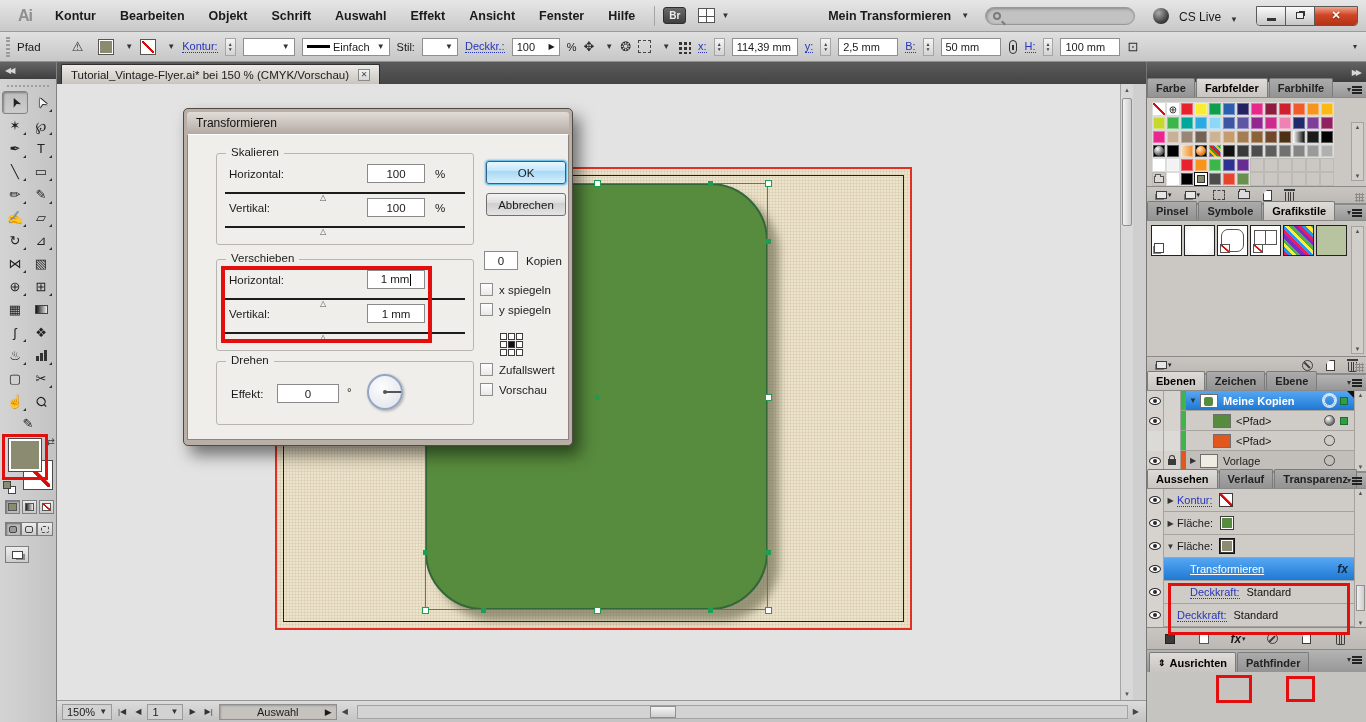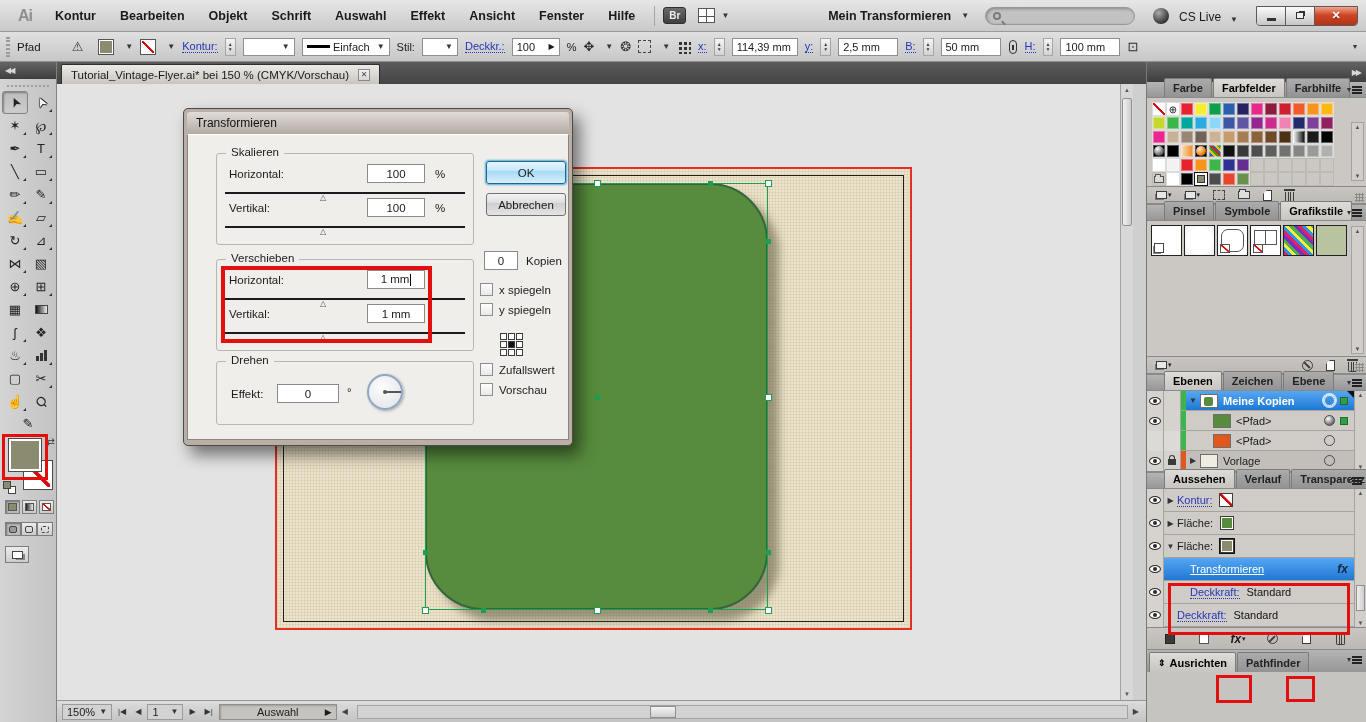--- a/index.html
+++ b/index.html
@@ -110,21 +110,21 @@
 .toolfield{width:118px;height:16px;background:#c6c3bf;border:1px solid #8f8f8f;box-shadow:inset 1px 1px 2px rgba(0,0,0,.2);display:flex;align-items:center;justify-content:center;gap:8px;position:relative}
 .toolfield .arr{position:absolute;right:4px;font-size:9px}
 .hscroll{flex:1;height:14px;background:#d3d3d3;border:1px solid #a3a3a3;position:relative;margin-left:4px}
 .hthumb{position:absolute;left:292px;width:26px;top:0;bottom:0;background:linear-gradient(#f4f4f4,#cecece);border:1px solid #8f8f8f}
 .harr{font-size:8px;color:#444;padding:0 2px}
 
 
 .dock{position:absolute;right:0;top:62px;width:220px;bottom:0;background:#c6c4c0;border-left:1px solid #777}
 .dock-head{height:20px;background:linear-gradient(#636363,#3d3d3d);display:flex;justify-content:flex-end;align-items:center;color:#d8d8d8;font-size:8px;letter-spacing:-2px;padding:0 6px}
 .pgroup{border-bottom:2px solid #8a8a8a}
-.ptabs{height:16px;background:linear-gradient(#b4b4b4,#979797);display:flex;align-items:flex-end;padding-left:17px;gap:1px;position:relative;border-bottom:1px solid #8a8a8a}
+.ptabs{height:16px;background:linear-gradient(#b4b4b4,#979797);display:flex;align-items:flex-end;padding-left:0;gap:1px;position:relative;border-bottom:1px solid #8a8a8a}
 .ptab{height:19px;padding:0 8px;font-size:11px;font-weight:bold;display:flex;align-items:center;gap:4px;background:linear-gradient(#ababab,#939393);border:1px solid #7b7b7b;border-bottom:none;color:#222;border-radius:2px 2px 0 0}
 .ptab.active{background:linear-gradient(#dedcd8,#c8c5c0);color:#000}
 .pmenu{position:absolute;right:4px;top:3px;font-size:10px;color:#1a1a1a;display:flex;align-items:center;gap:1px}
 .pmenu .lines{display:inline-block;width:10px;height:8px;border-top:2px solid #222;border-bottom:2px solid #222;background:linear-gradient(#222,#222) center/100% 2px no-repeat}
 .pbody{background:#cbc8c4;position:relative}
 .icon-bar{height:17px;border-top:1px solid #8a8a8a;background:linear-gradient(#c9c6c2,#bcb9b5);display:flex;align-items:center;gap:13px;padding:0 9px;position:relative}
 .ic-lib{width:11px;height:8px;border:1px solid #3d3d3d;background:#e6e6e6;box-shadow:-2px 2px 0 -1px #777;position:relative}
 .ic-folder{width:12px;height:8px;border:1px solid #3d3d3d;background:#dcdcdc;position:relative}
 .ic-folder::before{content:"";position:absolute;top:-3px;left:0;width:5px;height:2px;border:1px solid #3d3d3d;border-bottom:none;background:#dcdcdc}
 .ic-page{width:9px;height:11px;border:1px solid #3d3d3d;background:#fff;position:relative}

